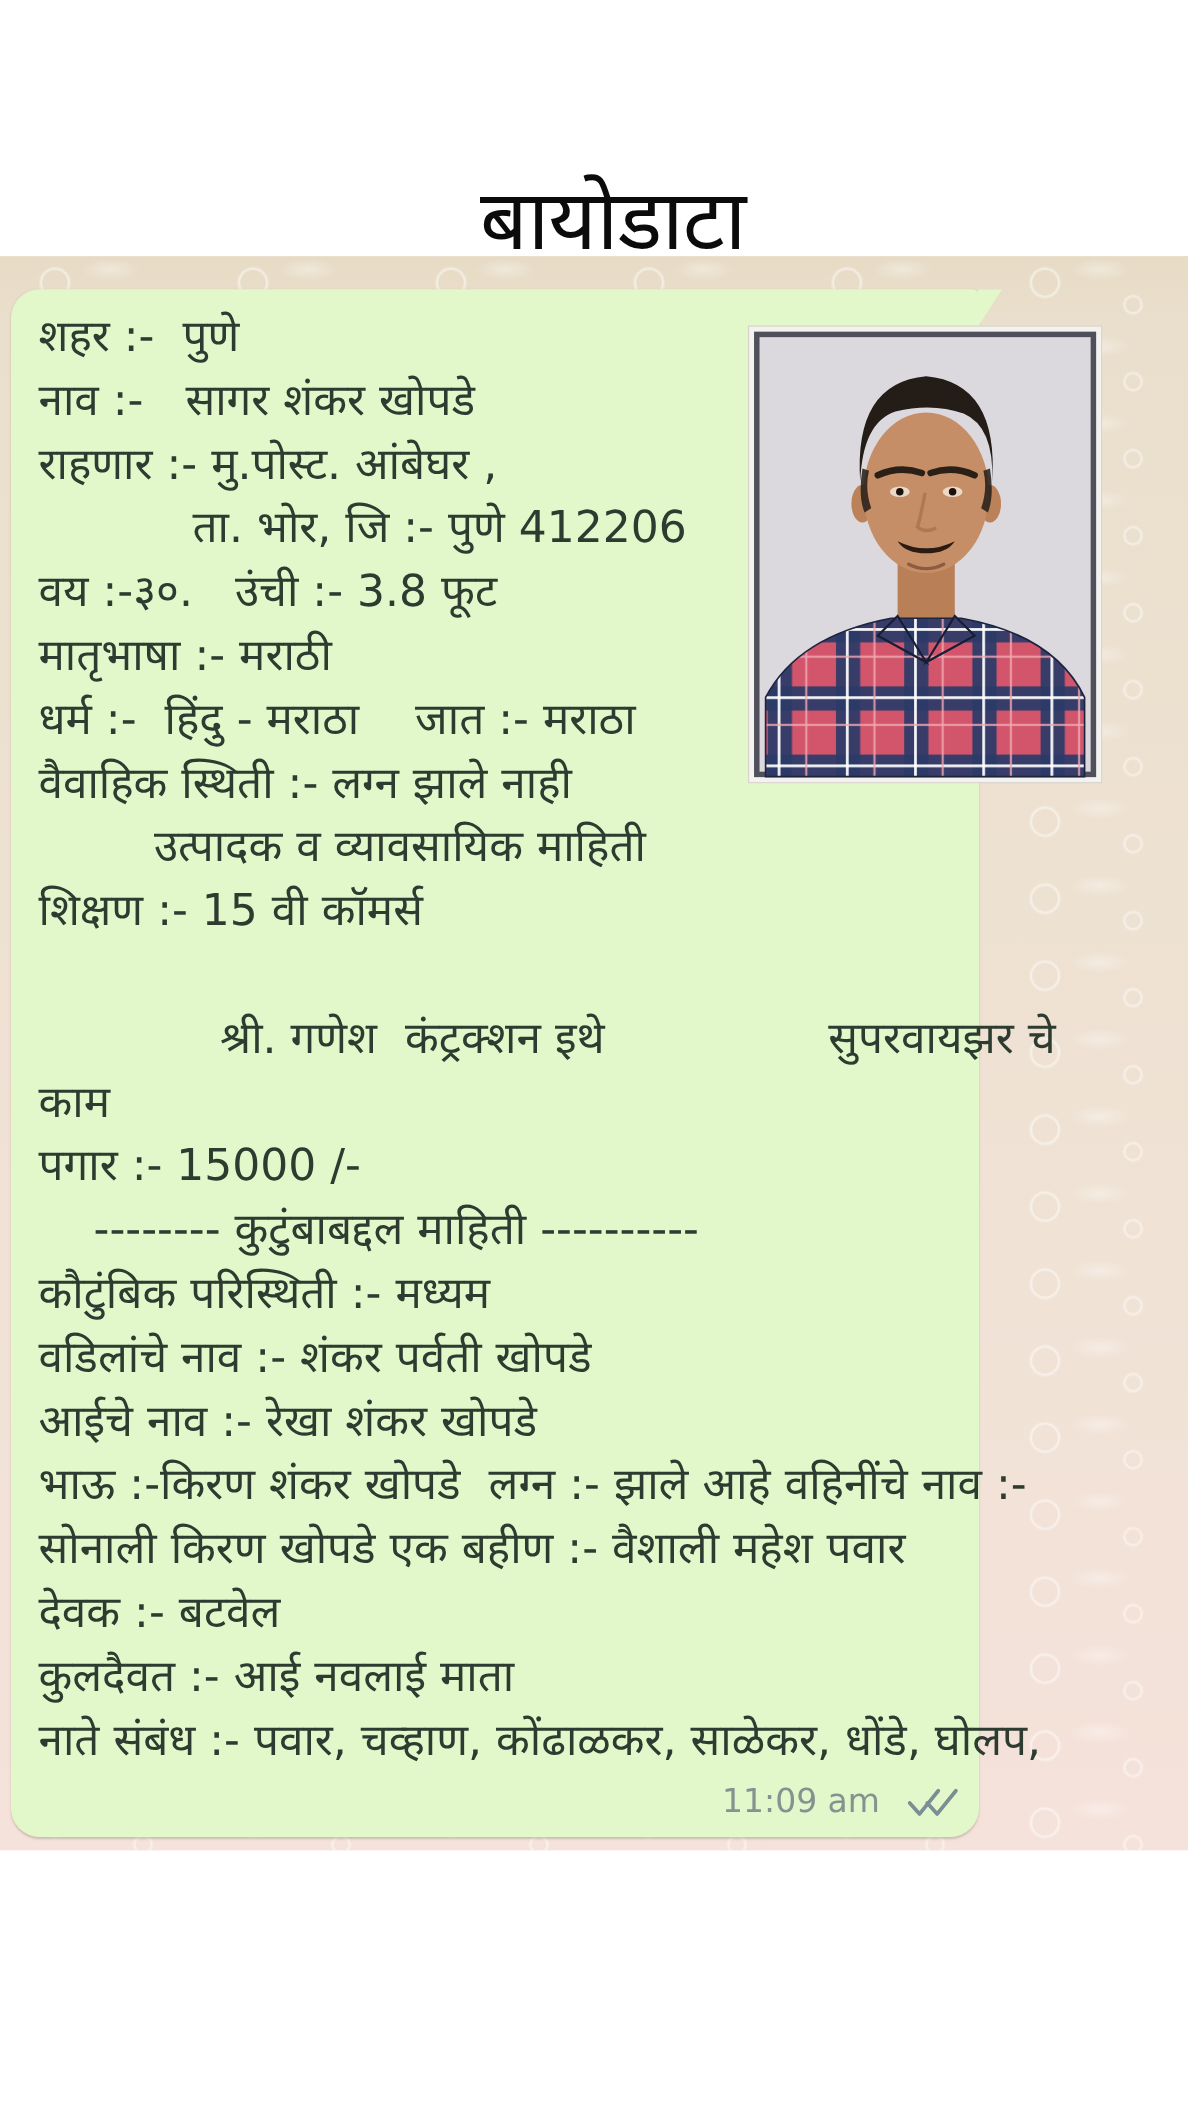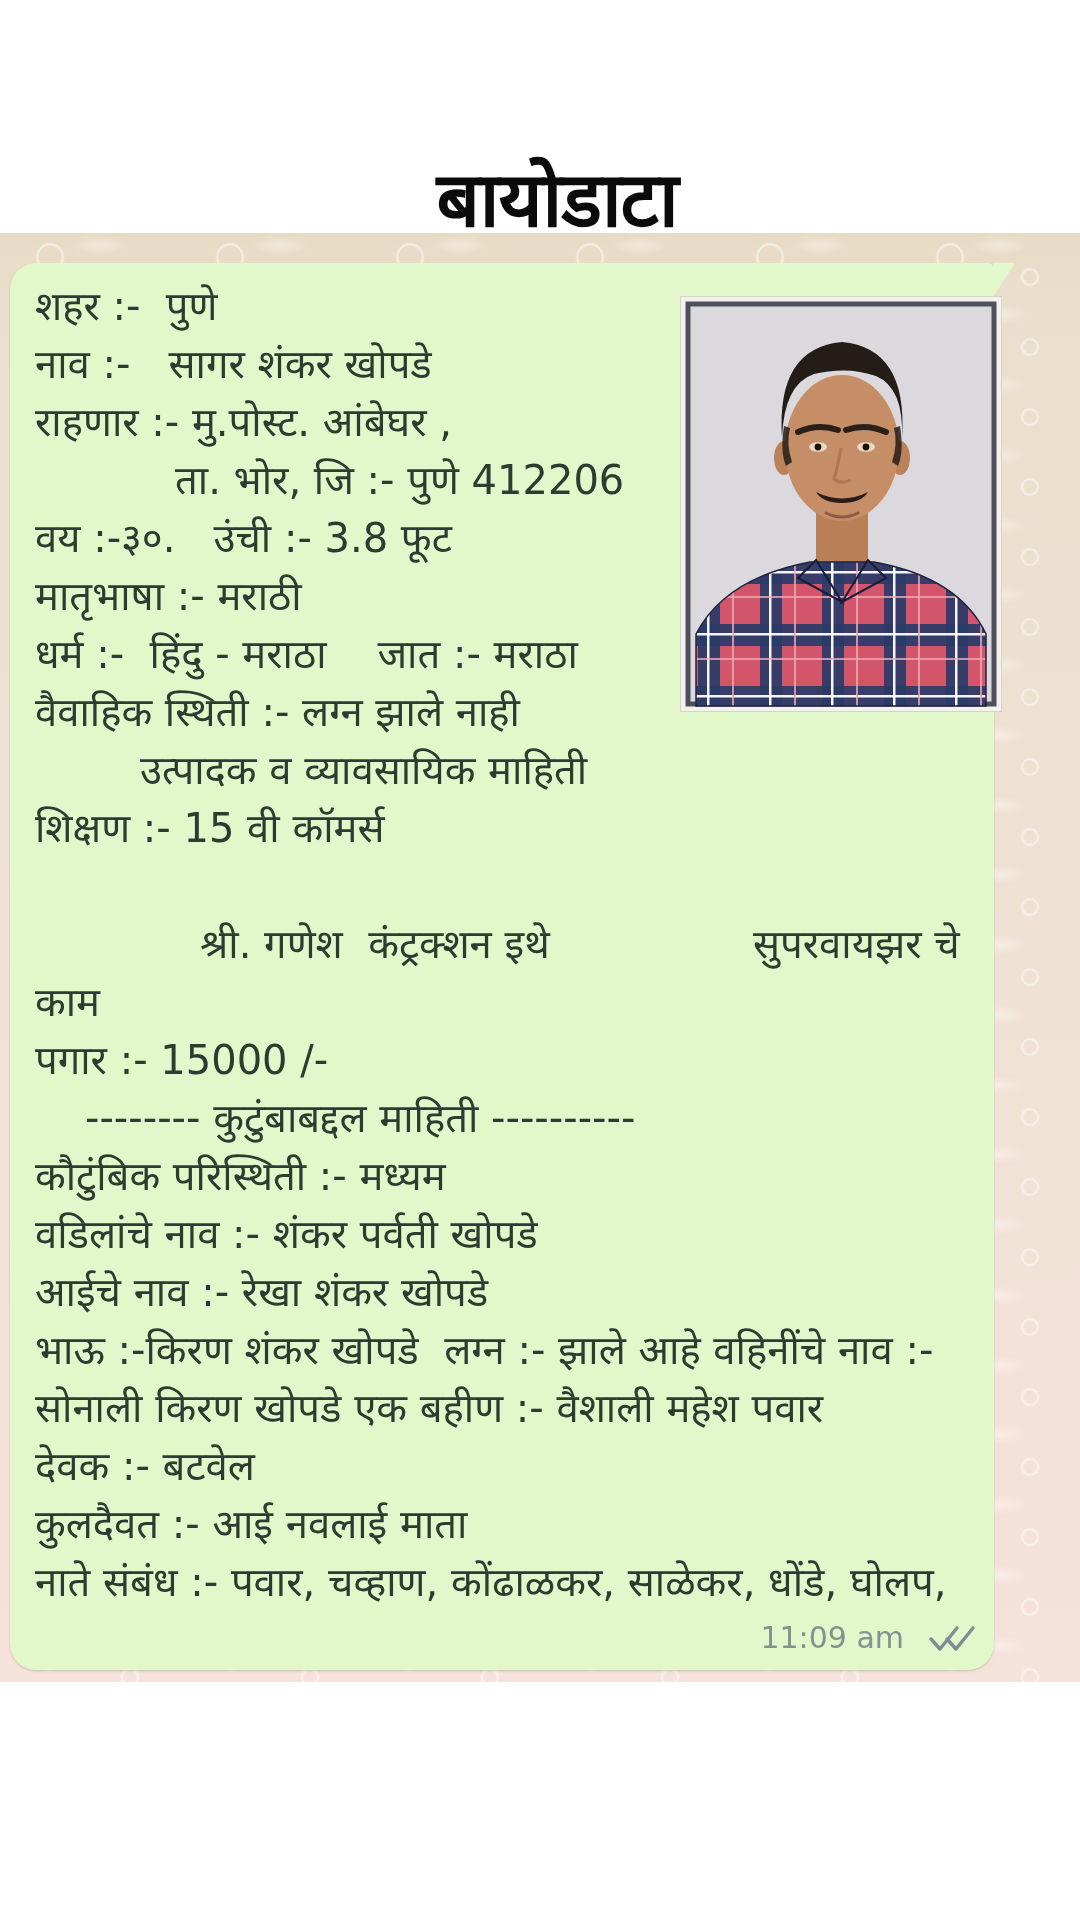--- a/index.html
+++ b/index.html
@@ -1,29 +1,29 @@
 <!DOCTYPE html>
 <html><head>
 <meta charset="utf-8">
 <style>
   html,body{margin:0;padding:0;background:#ffffff;}
   .page{position:relative;width:1080px;height:1919px;background:#ffffff;overflow:hidden;
         font-family:"DejaVu Sans","Liberation Sans",sans-serif;}
   .title{position:absolute;left:0;right:0;top:150px;margin-left:34px;text-align:center;
-         font-size:76px;line-height:100px;font-weight:700;color:#0b0b0b;letter-spacing:-1px;}
+         font-size:76px;line-height:100px;font-weight:400;color:#0b0b0b;letter-spacing:-1px;}
   .wallpaper{position:absolute;left:0;top:233px;width:1080px;height:1449px;
      background-color:#eee0cf;
      background-image:
        radial-gradient(circle 16px at 50px 24px, rgba(255,255,255,0) 11px, rgba(255,255,255,.55) 12.5px, rgba(255,255,255,0) 15px),
        radial-gradient(circle 10px at 130px 44px, rgba(255,255,255,0) 6px, rgba(255,255,255,.5) 7.5px, rgba(255,255,255,0) 10px),
        radial-gradient(ellipse 40px 14px at 100px 12px, rgba(255,255,255,.35), rgba(255,255,255,0) 70%),
        linear-gradient(180deg,#e7dbc5 0%,#eadfcc 4%,#efe2d4 55%,#f5e2db 100%);
      background-size:180px 70px,180px 70px,180px 70px,100% 100%;
      background-repeat:repeat,repeat,repeat,no-repeat;}
-  .bubble{position:absolute;left:10px;top:263px;width:984px;height:1407px;
+  .bubble{position:absolute;left:10px;top:263px;width:880px;height:1407px;
      background:#e2f8ca;border-radius:26px;border-top-right-radius:6px;
      box-shadow:0 1px 2px rgba(90,70,50,.25);}
   .bubble::after{content:"";position:absolute;top:0;right:-21px;width:22px;height:34px;
      background:#e2f8ca;clip-path:polygon(0 0,100% 0,0 100%);}
   .run{position:absolute;white-space:pre;font-size:40px;line-height:52px;color:#2d3b30;}
   .photo{position:absolute;left:670px;top:33px;width:322px;height:416px;}
   .meta{position:absolute;right:18px;top:1357px;display:flex;align-items:center;gap:24px;text-align:right;}
   .time{font-size:30px;color:#859290;}
   .ticks{width:48px;height:32px;display:block;}
 </style>

